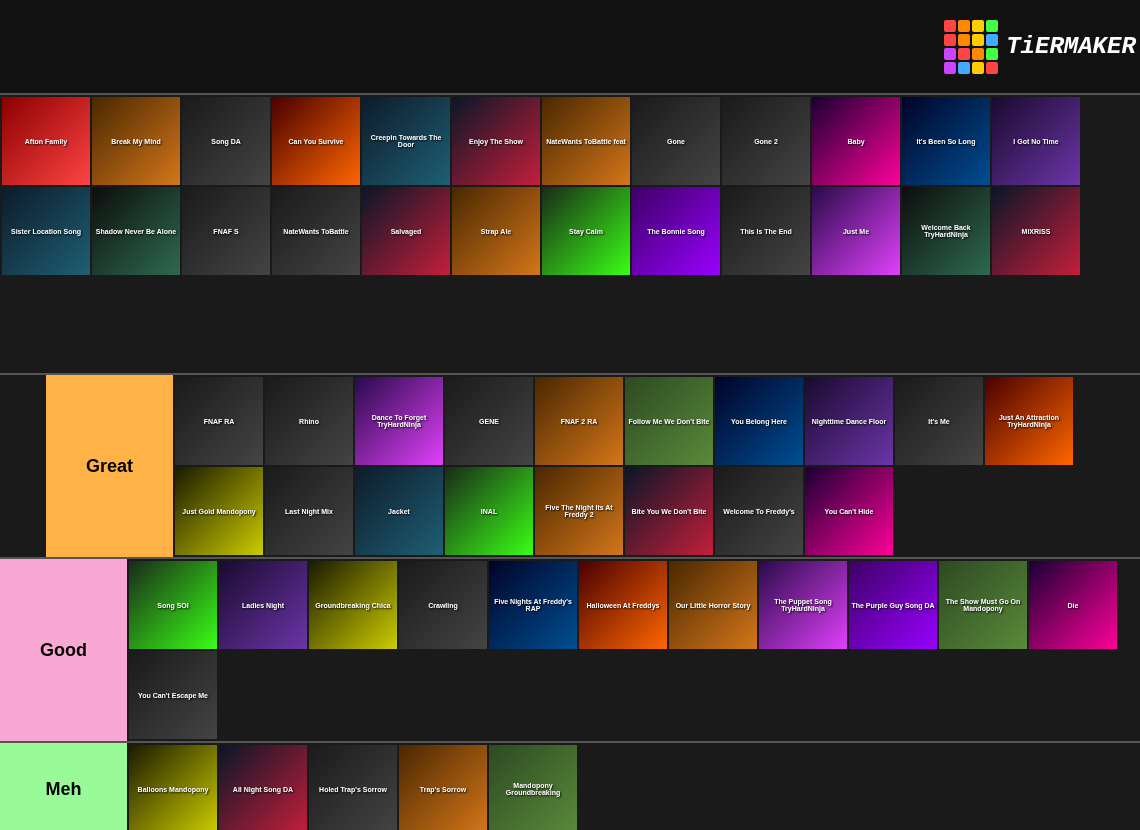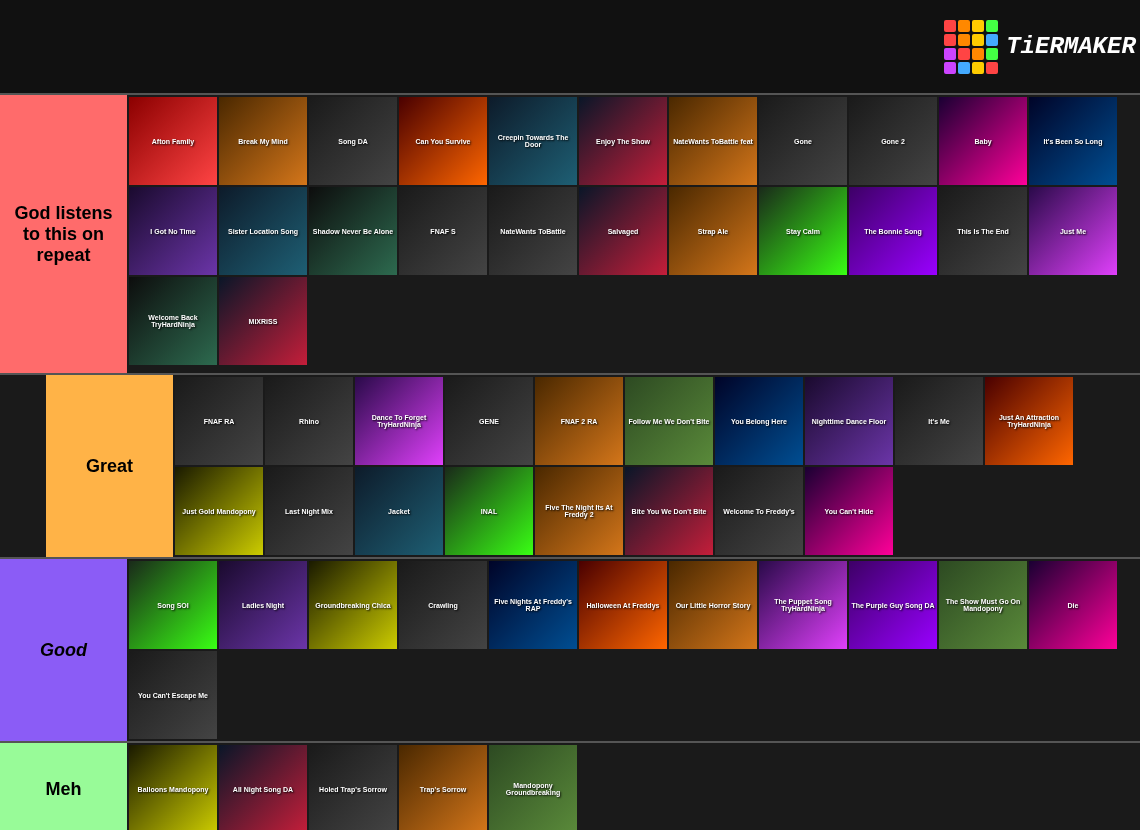--- a/index.html
+++ b/index.html
@@ -83,21 +83,21 @@
       gap: 2px;
       padding: 2px;
       align-items: center;
       flex-wrap: nowrap;
       overflow: hidden;
     }
 
     
     .row-god { background: #ff6b6b; }
     .row-great { background: #ffb347; margin-left: 46px; }
-    .row-good { background: #8b5cf6; font-style: italic; }
+    .row-good { background: #f9a8d4; }
     .row-meh { background: #98fb98; }
 
     
     .thumb-inner {
       width: 100%;
       height: 100%;
       display: flex;
       align-items: center;
       justify-content: center;
       font-size: 7px;
@@ -166,23 +166,20 @@
           <div class="tiermaker-cell" style="background:#ff4444;"></div>
         </div>
         <div>
           <div class="tiermaker-text">TiERMAKER</div>
         </div>
       </div>
     </div>
   </div>
 
   <div class="tier-row" style="min-height: 280px;">
-    <div class="tier-label row-god">
-      <span>God listens to this on repeat</span>
-    </div>
     <div class="tier-content" id="tier-god">
     <div class="thumb">
           <div class="thumb-inner" style="background: linear-gradient(135deg, rgb(139, 0, 0), rgb(255, 68, 68));">Afton Family</div>
         </div>
         <div class="thumb">
           <div class="thumb-inner" style="background: linear-gradient(135deg, rgb(74, 40, 0), rgb(212, 118, 26));">Break My Mind</div>
         </div>
         <div class="thumb">
           <div class="thumb-inner" style="background: linear-gradient(135deg, rgb(26, 26, 26), rgb(68, 68, 68));">Song DA</div>
         </div>

